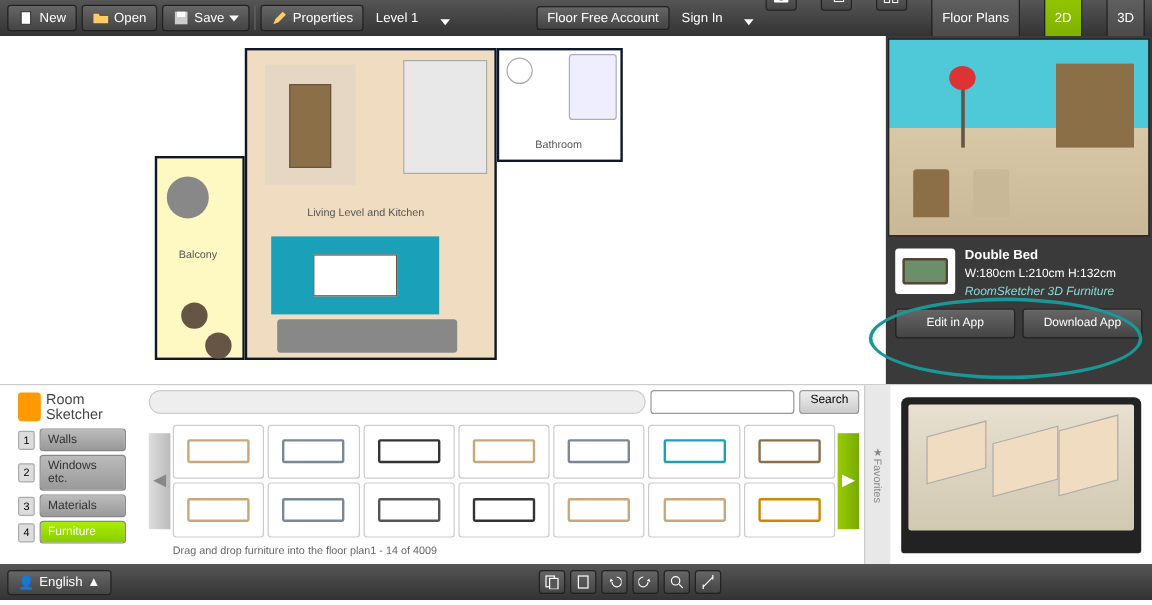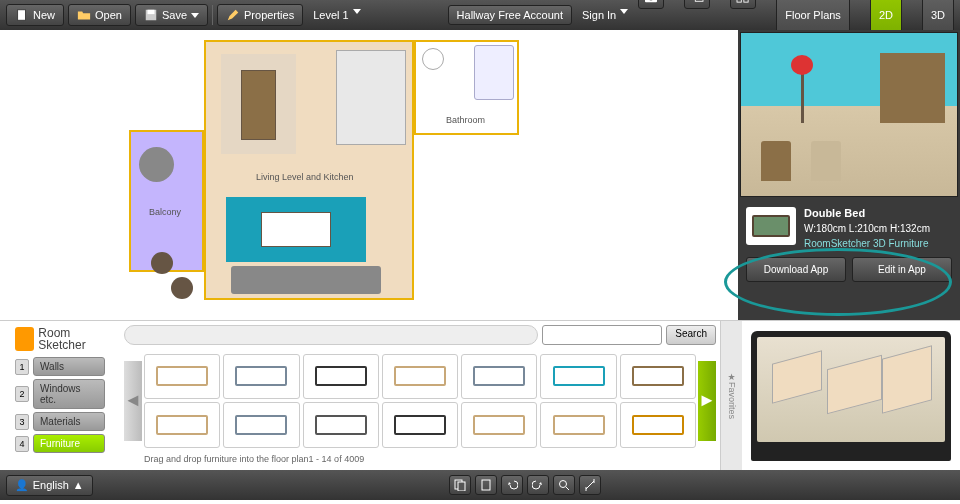--- a/index.html
+++ b/index.html
@@ -1,49 +1,49 @@
 <!DOCTYPE html>
 <html><head>
 <meta charset="utf-8">
 <style>
 *{box-sizing:border-box;margin:0;padding:0;font-family:Arial,Helvetica,sans-serif}
 body{width:960px;height:504px;background:#fff;overflow:hidden;position:relative}
 .topbar{height:30px;background:linear-gradient(#555,#333);display:flex;align-items:center;padding:0 6px;gap:4px;color:#fff;font-size:11px}
 .tbtn{display:flex;align-items:center;gap:4px;background:linear-gradient(#666,#444);border:1px solid #222;border-radius:3px;padding:3px 8px;cursor:pointer;color:#fff}
 .tbtn .ic{width:14px;height:14px;display:inline-block}
 .spacer{flex:1}
-.level{display:flex;align-items:flex-start;gap:4px;padding:0 6px;cursor:pointer}
+.level{display:flex;align-items:flex-end;gap:18px;padding:0 6px;cursor:pointer}
 .tri{width:0;height:0;border-left:4px solid transparent;border-right:4px solid transparent;border-top:5px solid #fff;display:inline-block}
 .right-top{display:flex;gap:20px}
 .icbtn{width:26px;height:22px;background:linear-gradient(#666,#444);border:1px solid #222;border-radius:3px;display:flex;align-items:center;justify-content:center}
 .viewbtn{padding:21px 8px;background:linear-gradient(#666,#444);border:1px solid #222;border-radius:3px;font-size:11px;cursor:pointer}
 .viewbtn.on{background:linear-gradient(#9c0,#7a0)}
 .main{display:flex;height:290px}
 .canvas{flex:1;background:#fff;position:relative;padding:10px 20px}
 .plan{position:relative;width:480px;height:270px;margin:0 auto}
-.room{position:absolute;border:2px solid #eab308;background:#f0dcc0}
-.balcony{left:0;top:90px;width:75px;height:142px;background:#c4b5fd}
+.room{position:absolute;border:2px solid #0f172a;background:#f0dcc0}
+.balcony{left:0;top:90px;width:75px;height:170px;background:#fef9c3}
 .living{left:75px;top:0;width:210px;height:260px}
 .bath{left:285px;top:0;width:105px;height:95px;background:#fff}
 .hall{left:285px;top:95px;width:105px;height:70px;background:#fff}
 .bed{left:285px;top:165px;width:195px;height:95px}
 .lbl{position:absolute;font-size:9px;color:#555}
 .rug{position:absolute;background:#1aa0b8}
 .tbl{position:absolute;background:#8b6f47;border:1px solid #654}
 .circ{position:absolute;border-radius:50%}
 .rsidebar{width:222px;background:#3a3a3a;display:flex;flex-direction:column}
 .preview3d{height:165px;background:linear-gradient(#4fc8d8 0%,#4fc8d8 45%,#d8c8a8 45%,#c8b898 100%);margin:2px;border:1px solid #222;position:relative}
 .chair3d{position:absolute;bottom:15px;width:30px;height:40px;background:#8b6f47;border-radius:3px 3px 0 0}
 .item-info{padding:8px;color:#fff;font-size:11px;display:flex;gap:8px}
 .thumb{width:50px;height:38px;background:#fff;border-radius:3px;display:flex;align-items:center;justify-content:center}
 .bed-ic{width:38px;height:22px;background:#6a8f6a;border:2px solid #543;border-radius:2px}
 .info-txt{flex:1}
 .info-txt .name{font-weight:bold;margin-bottom:4px}
 .info-txt .dim{font-size:10px;margin-bottom:4px}
-.info-txt .src{font-size:10px;color:#8dd}
+.info-txt .src{font-size:10px;font-style:italic;color:#8dd}
 .app-btns{display:flex;gap:6px;padding:0 8px 8px}
 .app-btns .ab{flex:1;background:linear-gradient(#666,#444);border:1px solid #222;border-radius:3px;padding:6px 4px;color:#fff;font-size:10px;text-align:center;cursor:pointer}
 .oval{position:absolute;right:8px;top:248px;width:228px;height:68px;border:3px solid #1a9898;border-radius:50%;pointer-events:none;z-index:10}
 .library{height:150px;display:flex;background:#fff;border-top:1px solid #ccc}
 .logo-cats{width:120px;padding:6px 15px}
 .logo{display:flex;align-items:center;gap:4px;font-size:12px;color:#444;margin-bottom:6px}
 .logo-ic{width:24px;height:24px;background:#f90;border-radius:3px}
 .cat{display:flex;align-items:center;gap:4px;margin-bottom:3px;cursor:pointer}
 .cat .num{width:14px;height:16px;background:#ddd;border:1px solid #aaa;border-radius:2px;font-size:9px;display:flex;align-items:center;justify-content:center}
 .cat .cl{flex:1;background:linear-gradient(#bbb,#999);border:1px solid #888;border-radius:3px;padding:3px 6px;font-size:10px;color:#333}
@@ -99,21 +99,21 @@
           <path d="M2 14l2-5 7-7 3 3-7 7z" fill="#fc6"></path>
         </svg></span>
       <span>Properties</span>
     </div>
   <div class="level">
       <span>Level 1</span>
       <span class="tri"></span>
     </div>
   <div class="spacer"></div>
   <div class="tbtn">
-      <span>Hallway Free Account</span>
+      <span>Floor Free Account</span>
     </div>
   <div class="level">
       <span>Sign In</span>
       <span class="tri"></span>
     </div>
   <div class="right-top">
     <div class="icbtn">
         <span><svg width="14" height="12" viewBox="0 0 16 14">
             <rect x="1" y="3" width="14" height="10" fill="#fff" rx="1"></rect>
             <circle cx="8" cy="8" r="3" fill="#555"></circle>
@@ -178,22 +178,22 @@
       <div class="thumb">
           <div class="bed-ic"></div>
         </div>
       <div class="info-txt">
         <div class="name">Double Bed</div>
         <div class="dim">W:180cm L:210cm H:132cm</div>
         <div class="src">RoomSketcher 3D Furniture</div>
       </div>
     </div>
     <div class="app-btns">
+      <div class="ab">Edit in App</div>
       <div class="ab">Download App</div>
-      <div class="ab">Edit in App</div>
     </div>
   </div>
 </div>
 
 <div class="oval"></div>
 
 <div class="library">
   <div class="logo-cats">
     <div class="logo">
         <div class="logo-ic"></div>

